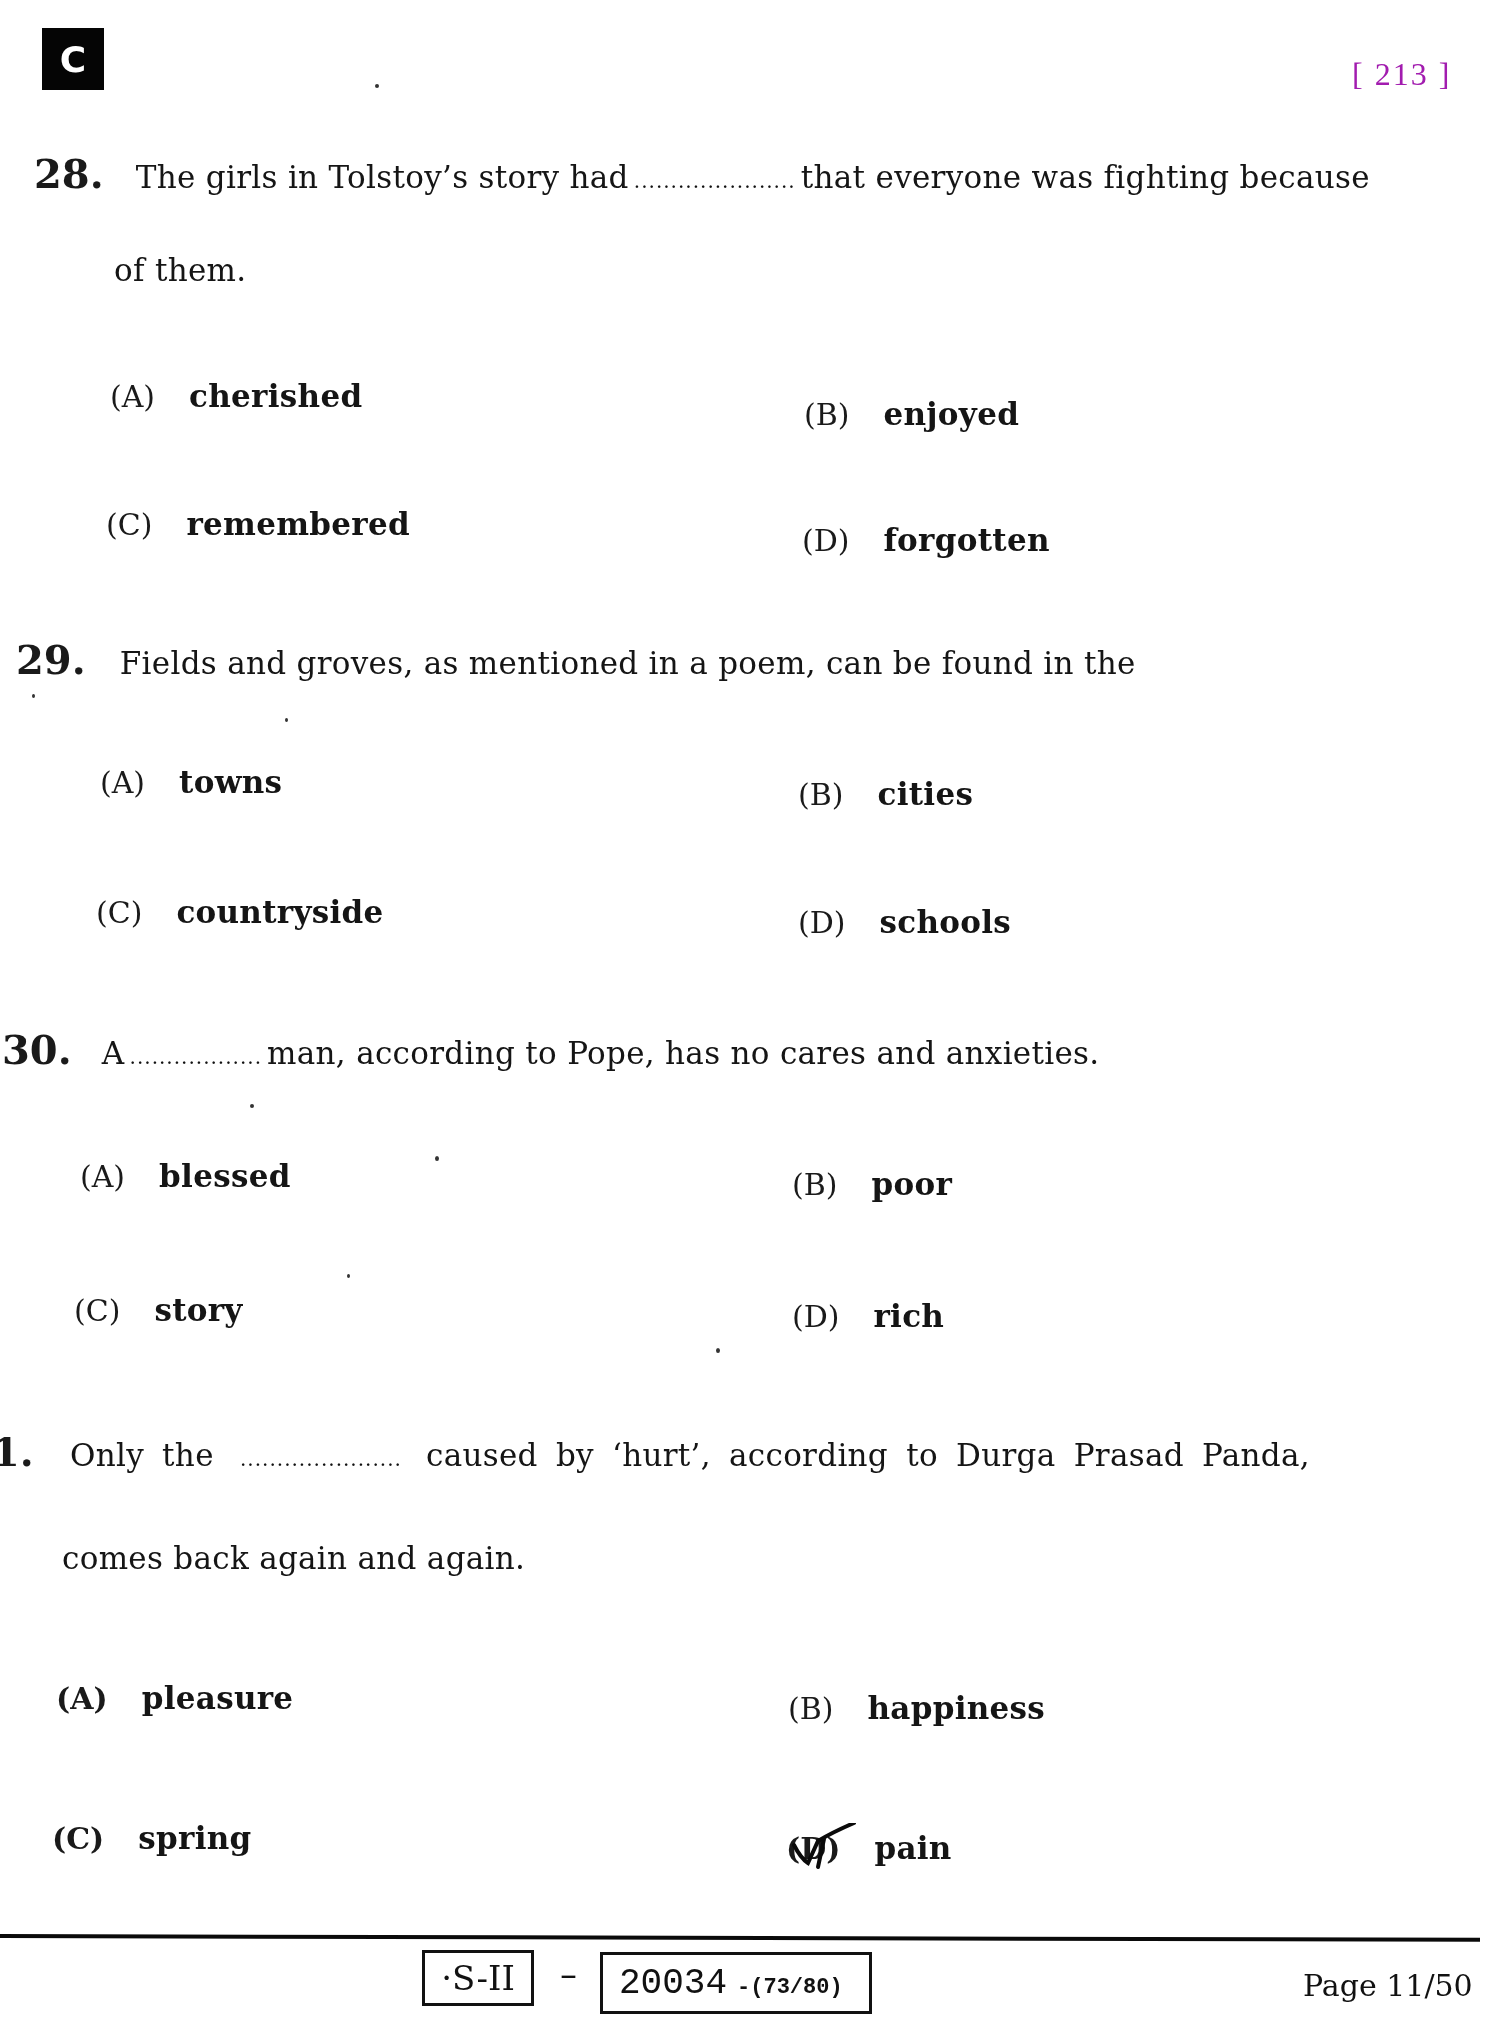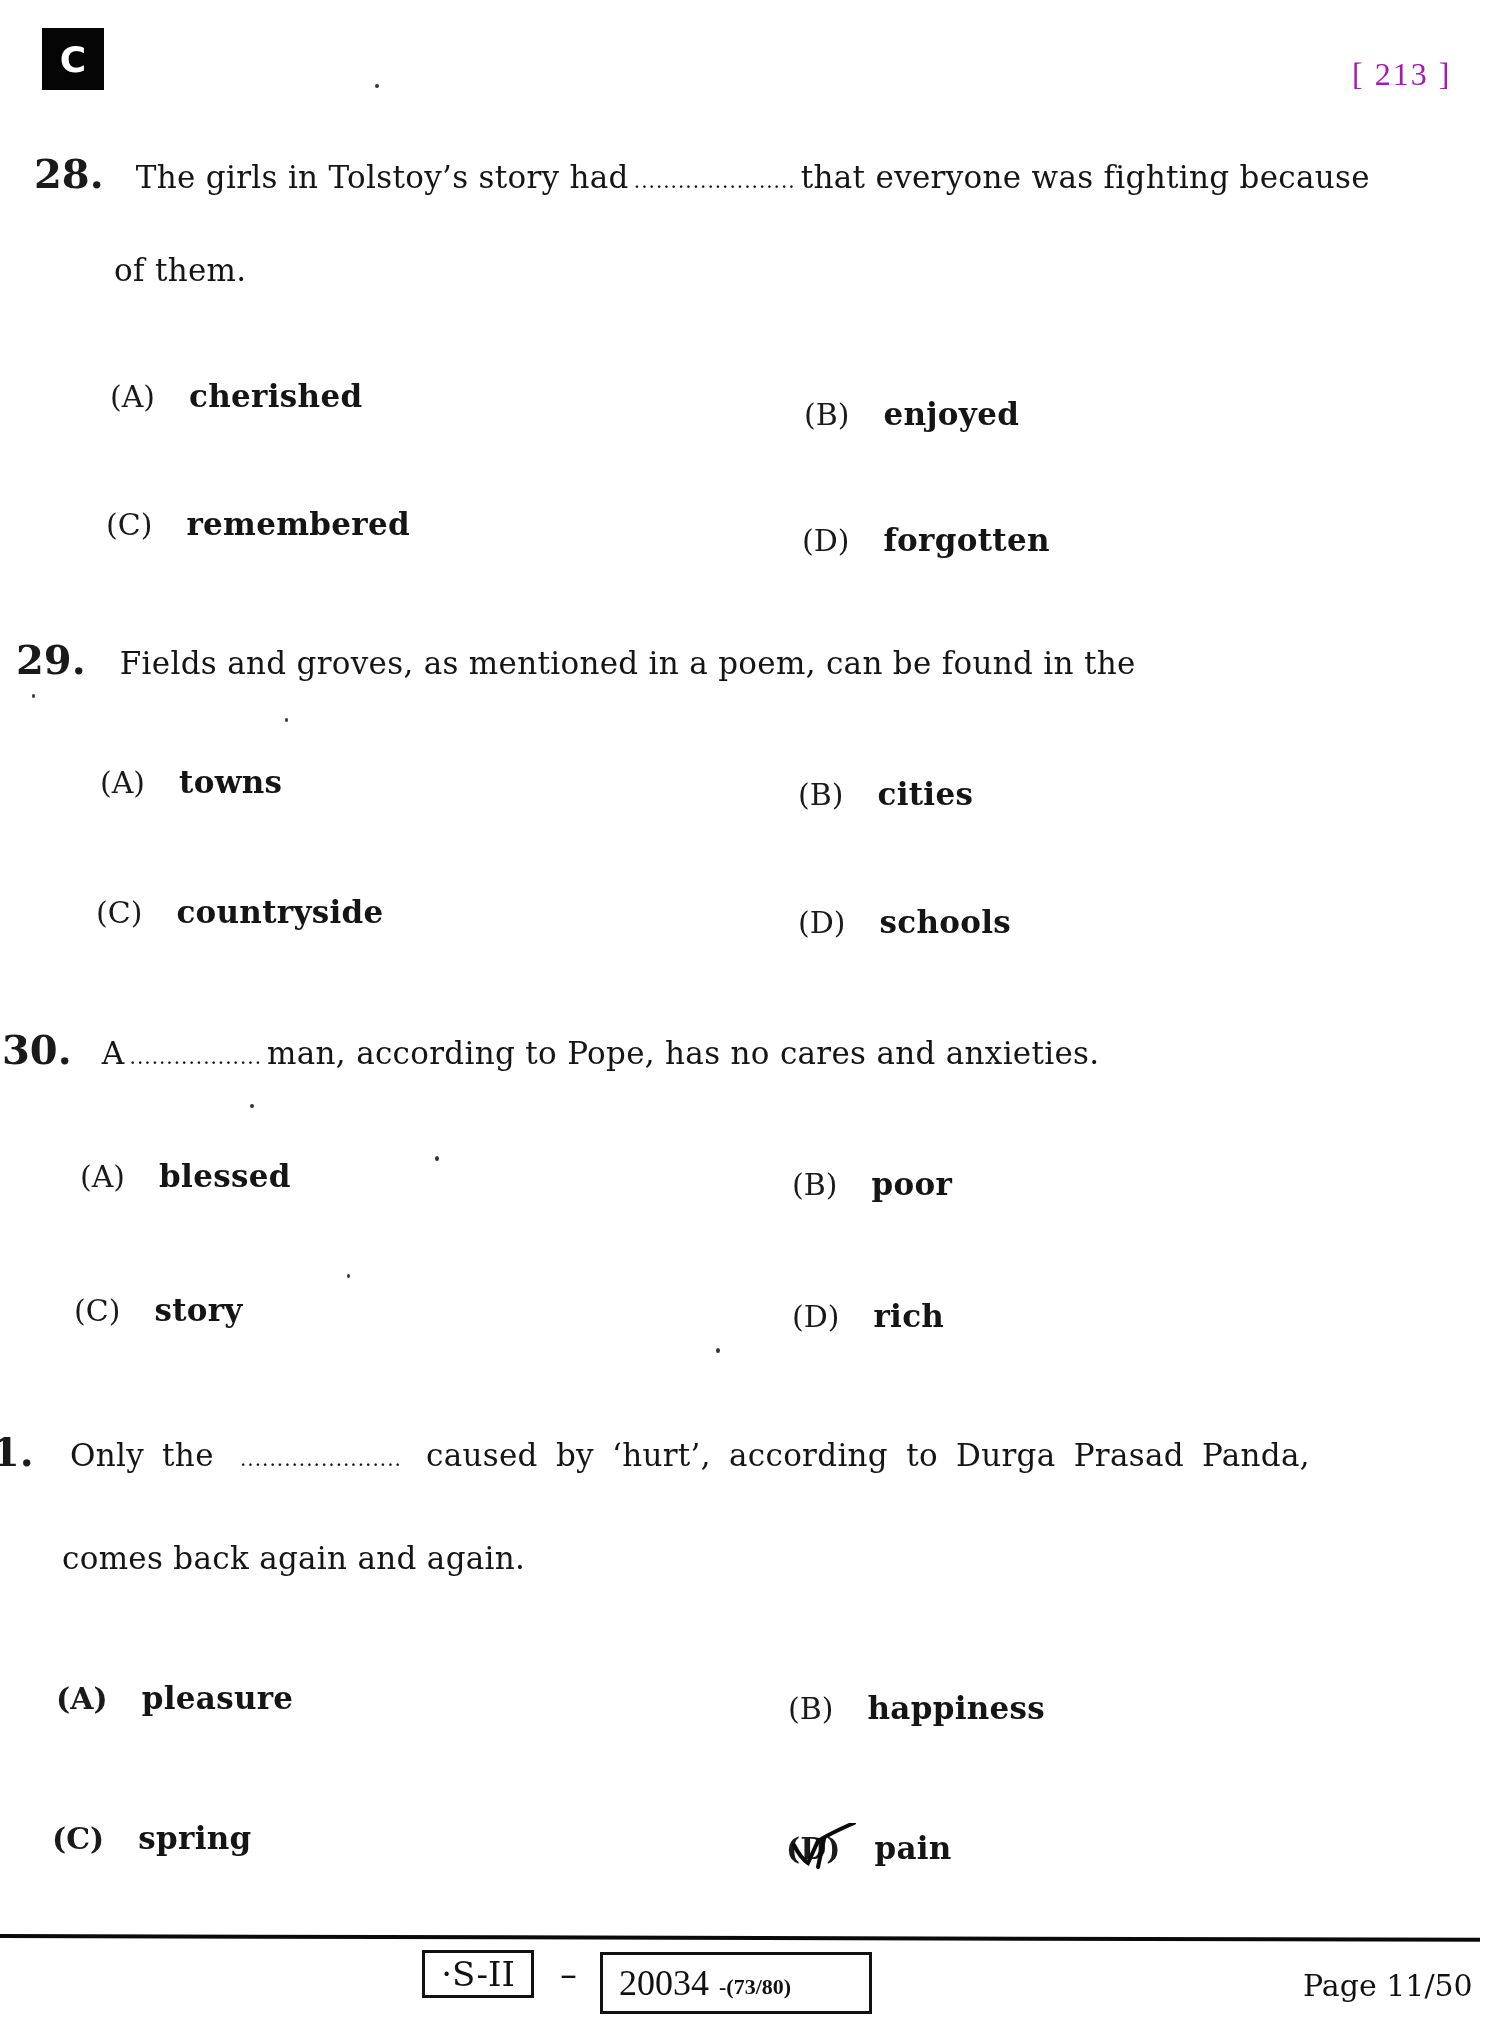--- a/index.html
+++ b/index.html
@@ -90,28 +90,28 @@
       position: absolute;
       left: 0; top: 1934px;
       width: 1480px; height: 4px;
       background: #0a0a0a;
       transform: rotate(0.15deg);
       transform-origin: left center;
     }
     .footer-box {
       position: absolute;
       border: 3px solid #111;
-      font-family: Liberation Serif, serif;
+      font-family: Liberation Mono, monospace;
       display: flex; align-items: center; justify-content: center;
       box-sizing: border-box;
       background: #fff;
     }
     .footer-series {
       left: 422px; top: 1950px;
-      width: 112px; height: 48px;
+      width: 112px; height: 56px;
       font-family: "DejaVu Serif", "Liberation Serif", serif;
       font-size: 34px;
     }
     .footer-dash {
       position: absolute;
       left: 560px; top: 1954px;
       font-size: 34px;
       font-family: "DejaVu Sans", "Liberation Sans", sans-serif;
     }
     .footer-code {

